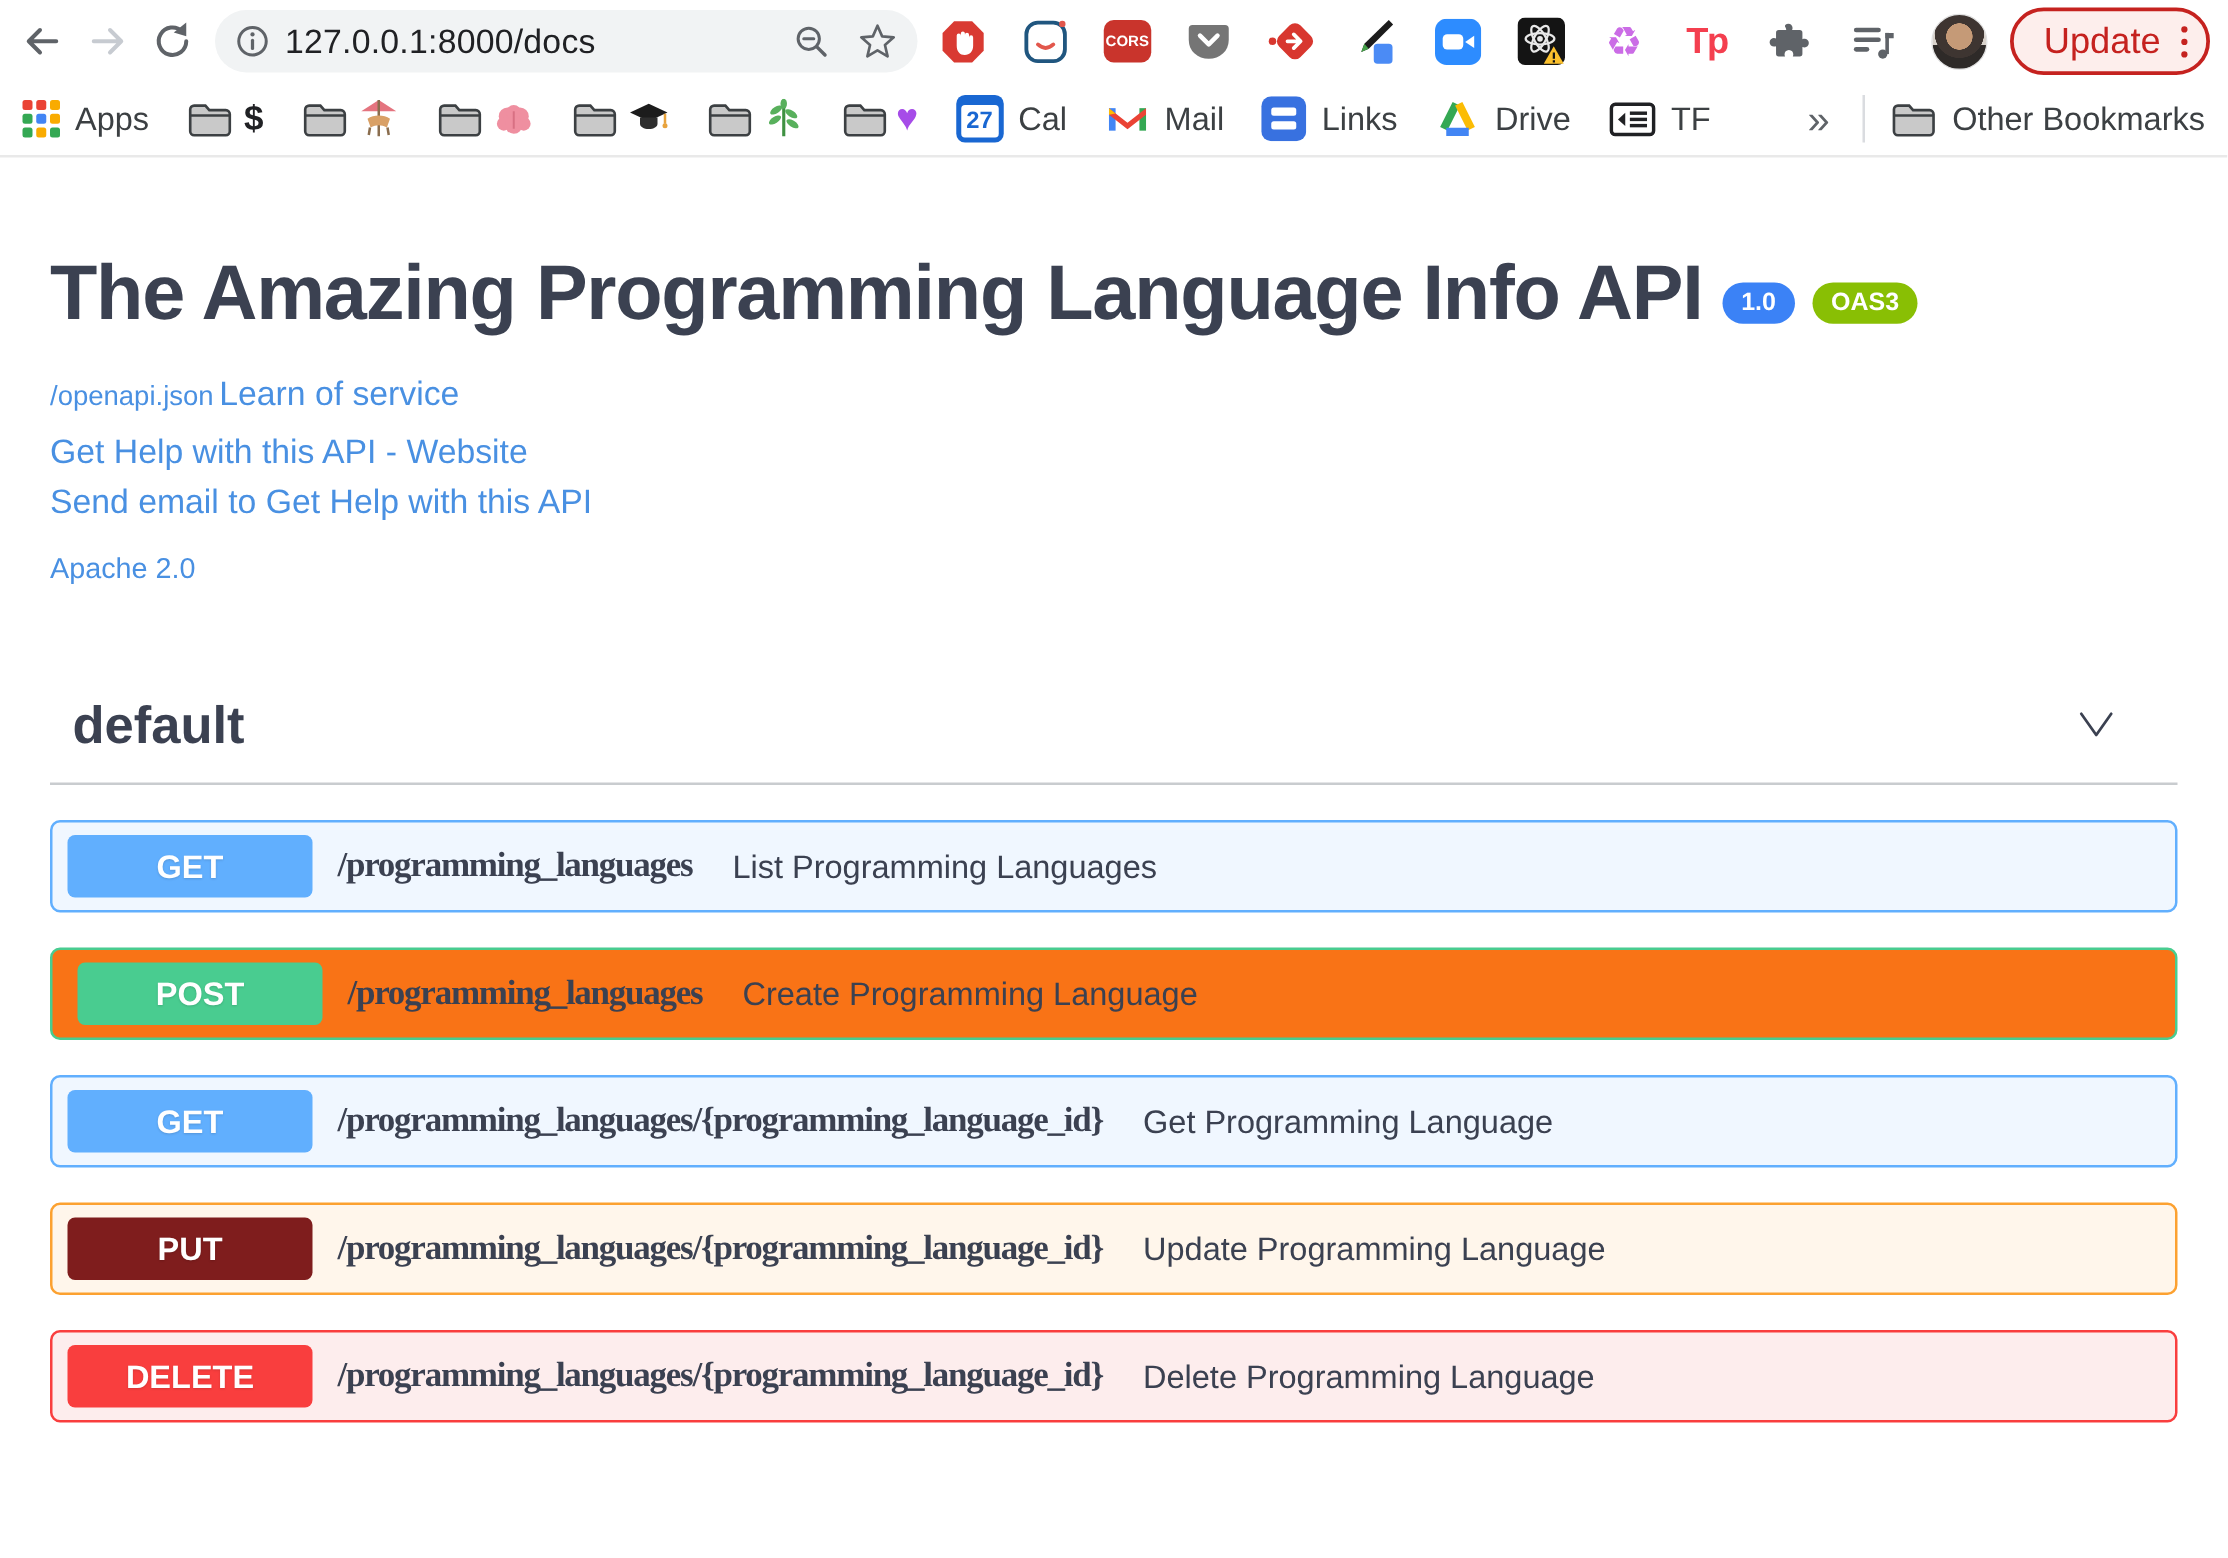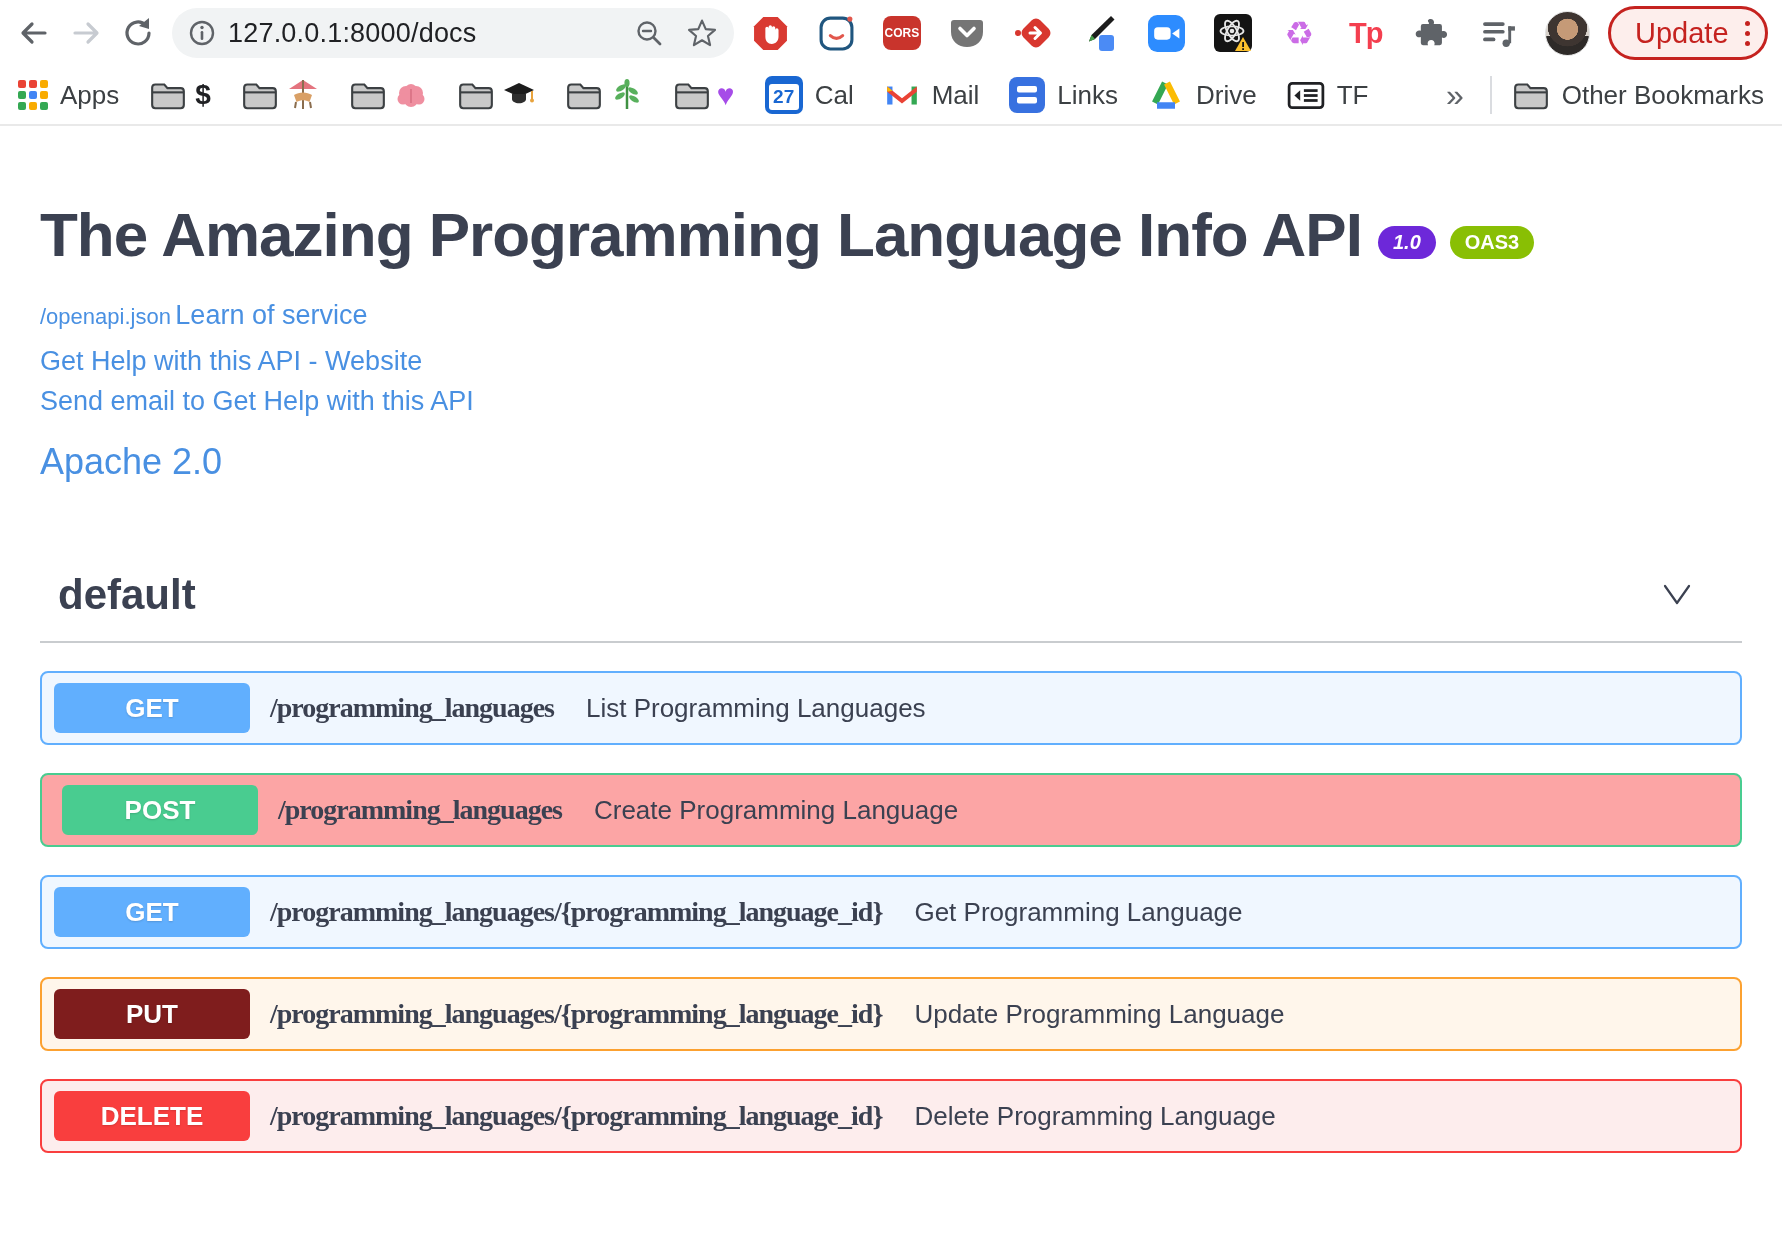--- a/index.html
+++ b/index.html
@@ -52,40 +52,40 @@
   .overflow-chevron { font-size:32px; color:#5f6368; margin:0 6px; cursor:pointer; }
   .bm-divider { width:2px; height:38px; background:#dadce0; margin:0 20px; }
   .spacer { flex:1; }
 
   
   .page { padding:0 40px; }
   .api-title-row { margin-top:76px; display:flex; align-items:flex-start; }
   .api-title { font-size:62px; font-weight:bold; color:#3b4151; letter-spacing:-1px; line-height:66px; }
   .badges { display:flex; align-items:center; margin:24px 0 0 16px; gap:14px; }
   .badge { color:#fff; font-weight:bold; font-size:20px; padding:5px 15px; border-radius:17px; }
-  .badge.version { background:#6d28d9;font-style:italic; }
+  .badge.version { background:#3b82f6; }
   .badge.oas { background:#89bf04; }
   a.swagger-link { color:#4990e2; text-decoration:none; cursor:pointer; }
   .spec-link { display:inline-block; margin-top:30px; font-size:22px; }
   .api-desc { margin-top:46px; font-size:27px; color:#3b4151; }
   .terms { display:inline-block; margin-top:32px; font-size:27px; }
   .contact { margin-top:10px; font-size:27px; line-height:40px; }
   .contact a { display:block; }
-  .license { display:inline-block; margin-top:20px; font-size:36px; }
+  .license { display:inline-block; margin-top:20px; font-size:23px; }
 
   .section { margin-top:88px; }
   .section-header { display:flex; align-items:center; justify-content:space-between;
                     padding:0 48px 22px 18px; border-bottom:2px solid #c9cccf; cursor:pointer; }
   .section-title { font-size:42px; font-weight:bold; color:#3b4151; }
 
   .opblock { height:74px; border:2px solid; border-radius:8px; display:flex; align-items:center;
              padding:0 12px; margin-top:28px; cursor:pointer; }
   .opblock:first-of-type { margin-top:6px; }
   .opblock.get    { border-color:#61affe; background:#f0f7ff; }
-  .opblock.post   { border-color:#49cc90; background:#fca5a5;padding-left:20px; }
+  .opblock.post   { border-color:#49cc90; background:#f97316;padding-left:20px; }
   .opblock.put    { border-color:#fca130; background:#fff6eb; }
   .opblock.delete { border-color:#f93e3e; background:#fdeded; }
   .method { width:196px; height:50px; border:none; border-radius:6px; color:#fff; font-weight:bold;
             font-size:26px; font-family:"Liberation Sans",sans-serif; display:flex; align-items:center;
             justify-content:center; cursor:pointer; text-shadow:0 1px 2px rgba(0,0,0,.15); flex:0 0 auto; }
   .opblock.get .method    { background:#61affe; }
   .opblock.post .method   { background:#49cc90; }
   .opblock.put .method    { background:#7f1d1d; }
   .opblock.delete .method { background:#f93e3e; }
   .op-path { margin-left:20px; font-family:Liberation Serif, serif; font-weight:bold;

